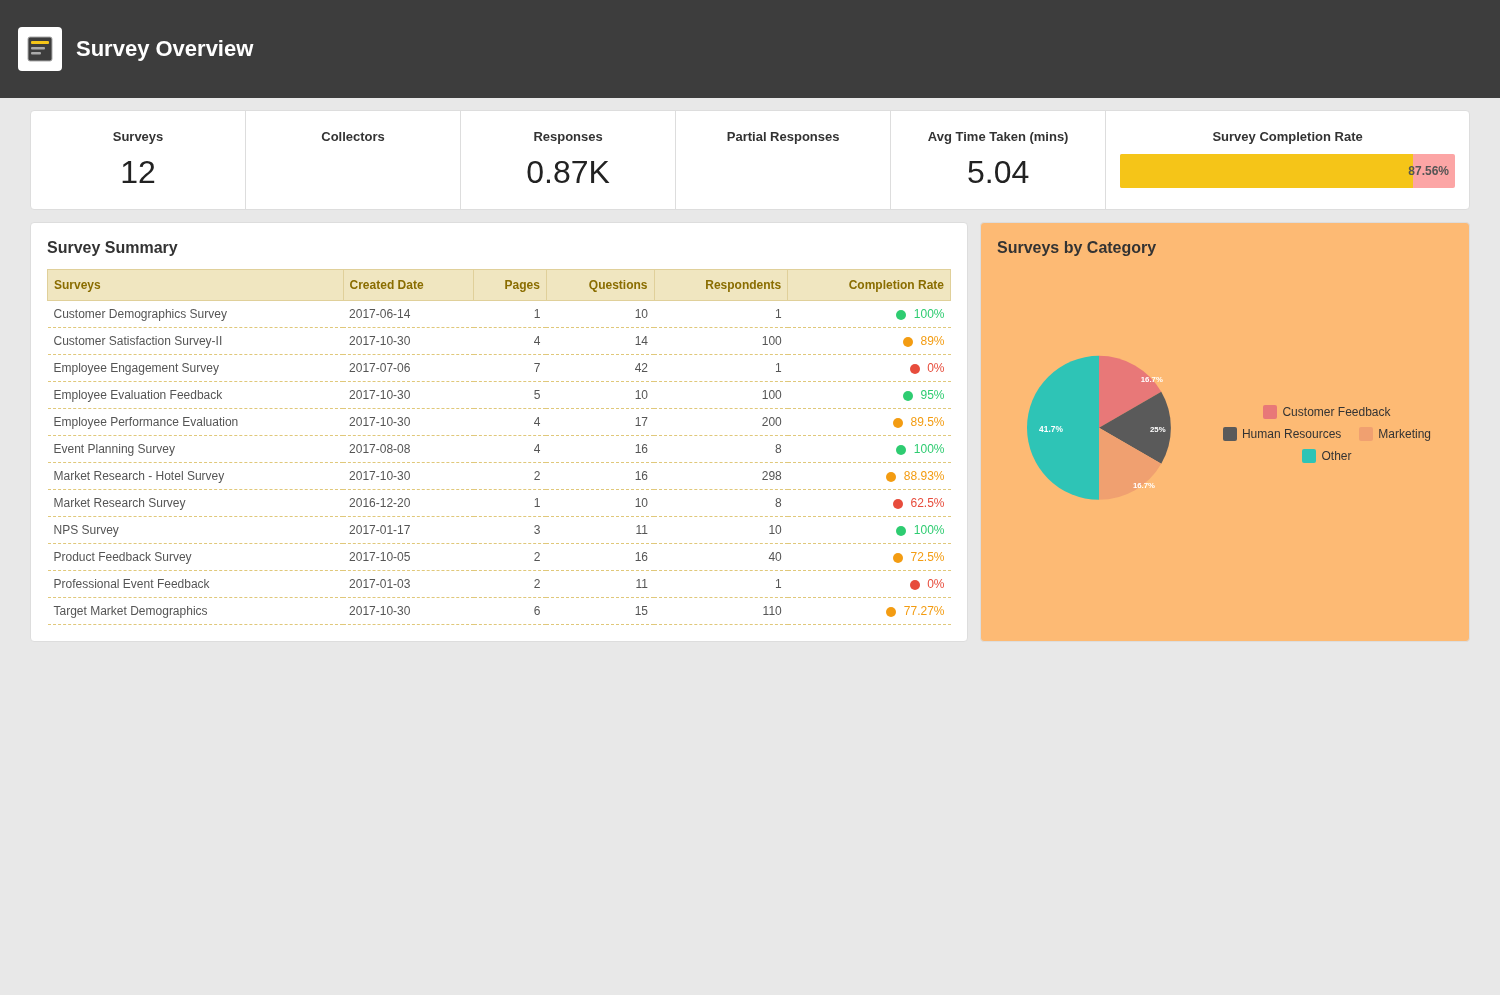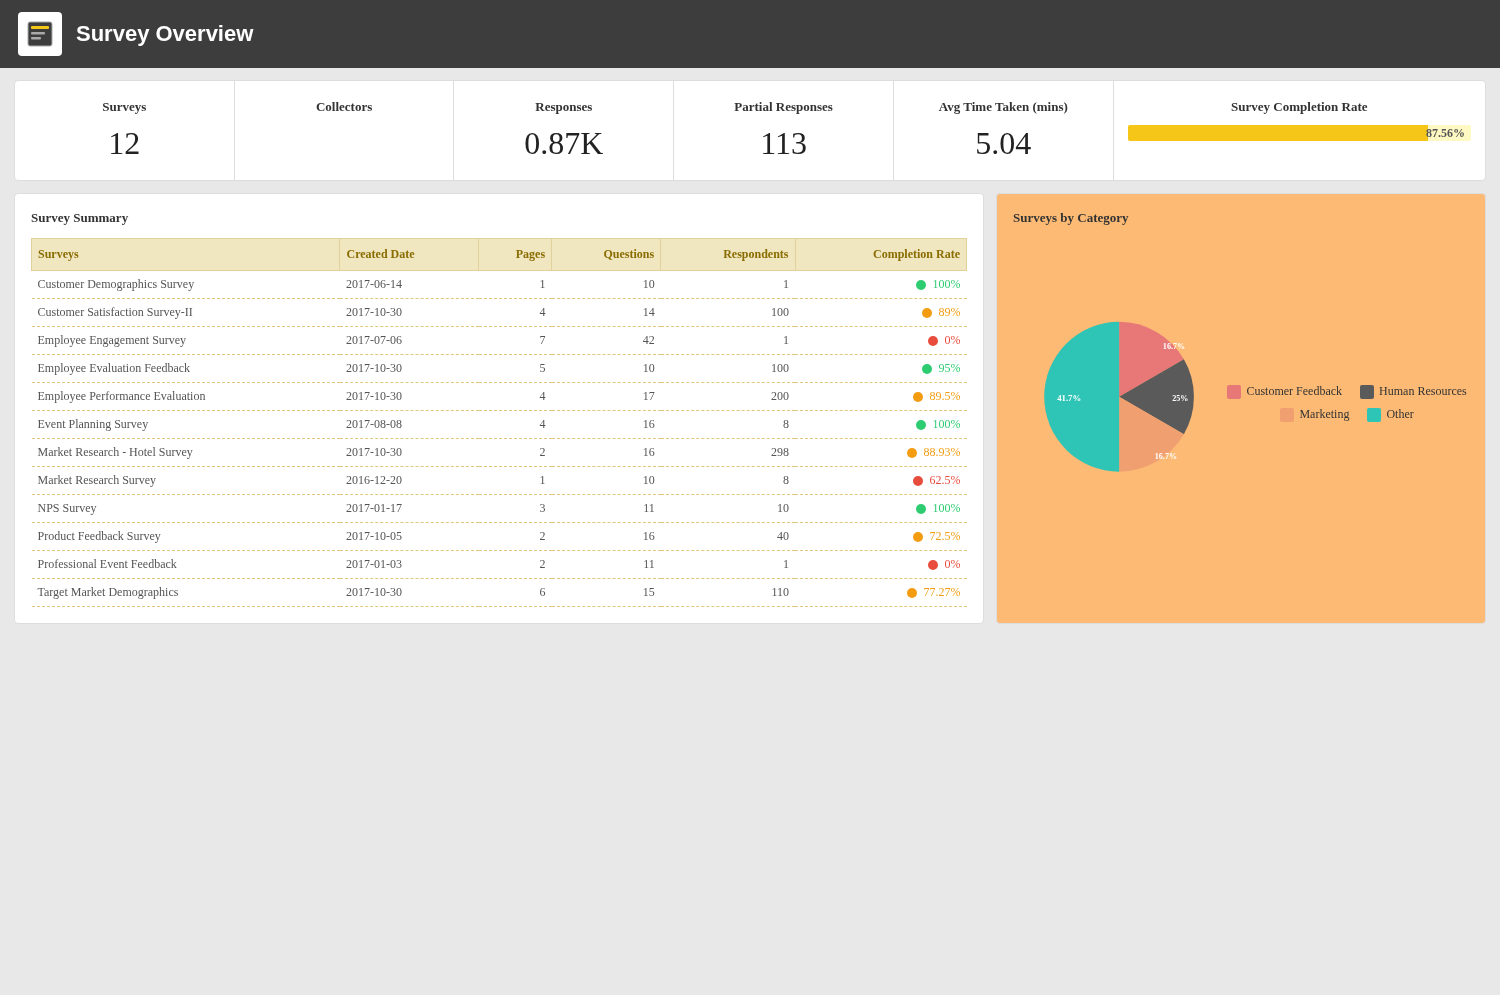--- a/index.html
+++ b/index.html
@@ -2,36 +2,36 @@
 <html><head>
   <meta charset="utf-8">
   <style>
     * { box-sizing: border-box; margin: 0; padding: 0; }
     body { font-family: Arial, sans-serif; background: #e8e8e8; font-size: 13px; }
 
     
     .header {
       background: #3d3d3d;
       color: white;
-      padding: 12px 18px;
+      padding: 27px 18px;
       display: flex;
       align-items: center;
       gap: 14px;
     }
     .header-icon {
       width: 44px; height: 44px;
       background: white;
       border-radius: 4px;
       display: flex; align-items: center; justify-content: center;
     }
     .header-icon svg { width: 28px; height: 28px; }
     .header-title { font-size: 22px; font-weight: bold; }
 
     
-    .main { padding: 12px 14px; font-family: Liberation Serif, serif; }
+    .main { padding: 12px 30px; }
 
     
     .stats-bar {
       display: flex;
       background: white;
       border: 1px solid #ddd;
       border-radius: 4px;
       margin-bottom: 12px;
     }
     .stat-item {
@@ -39,23 +39,23 @@
       padding: 18px 14px;
       text-align: center;
       border-right: 1px solid #ddd;
     }
     .stat-item:last-child { border-right: none; flex: 1.8; }
     .stat-label { font-size: 13px; font-weight: bold; color: #333; margin-bottom: 10px; }
     .stat-value { font-size: 32px; font-weight: normal; color: #222; }
 
     
     .completion-bar-container {
-      background: #fef9c3;
+      background: #fca5a5;
       border-radius: 2px;
-      height: 16px;
+      height: 34px;
       position: relative;
       margin-top: 8px;
     }
     .completion-bar-fill {
       background: #f5c518;
       height: 100%;
       border-radius: 2px 0 0 2px;
       width: 87.56%;
     }
     .completion-bar-label {
@@ -76,21 +76,21 @@
 
     
     .survey-summary {
       flex: 1;
       background: white;
       border: 1px solid #ddd;
       border-radius: 4px;
       padding: 16px;
     }
     .section-title {
-      font-size: 13px;
+      font-size: 16px;
       font-weight: bold;
       color: #333;
       margin-bottom: 12px;
     }
 
     
     .survey-table { width: 100%; border-collapse: collapse; }
     .survey-table th {
       background: #f0e6c0;
       color: #8a6d00;
@@ -186,21 +186,20 @@
     </div>
     <div class="stat-item">
       <div class="stat-label">Collectors</div>
     </div>
     <div class="stat-item">
       <div class="stat-label">Responses</div>
       <div class="stat-value">0.87K</div>
     </div>
     <div class="stat-item">
       <div class="stat-label">Partial Responses</div>
-      <div class="stat-value">113</div>
     </div>
     <div class="stat-item">
       <div class="stat-label">Avg Time Taken (mins)</div>
       <div class="stat-value">5.04</div>
     </div>
     <div class="stat-item">
       <div class="stat-label">Survey Completion Rate</div>
       <div class="completion-bar-container">
         <div class="completion-bar-fill"></div>
         <span class="completion-bar-label">87.56%</span>

